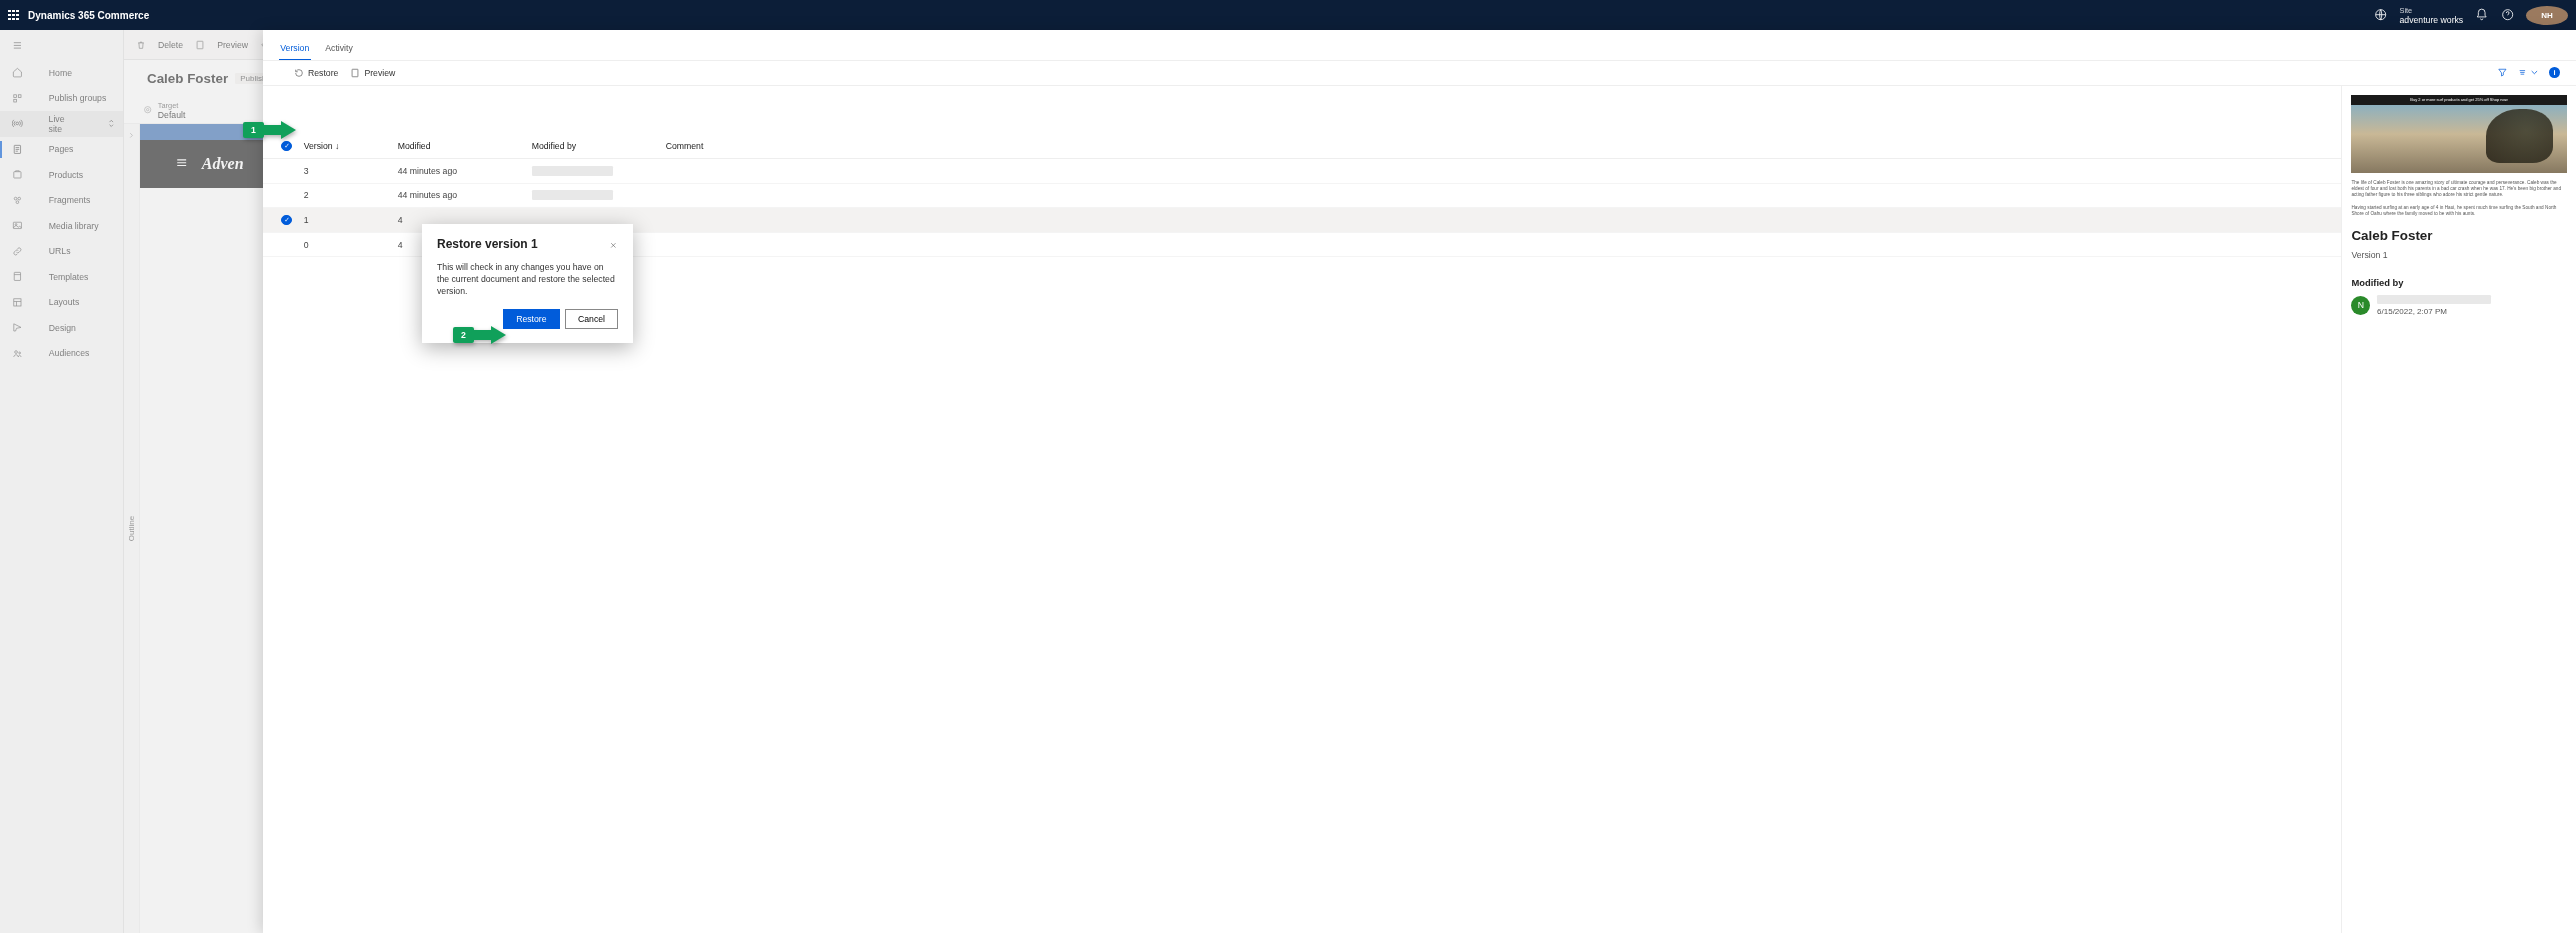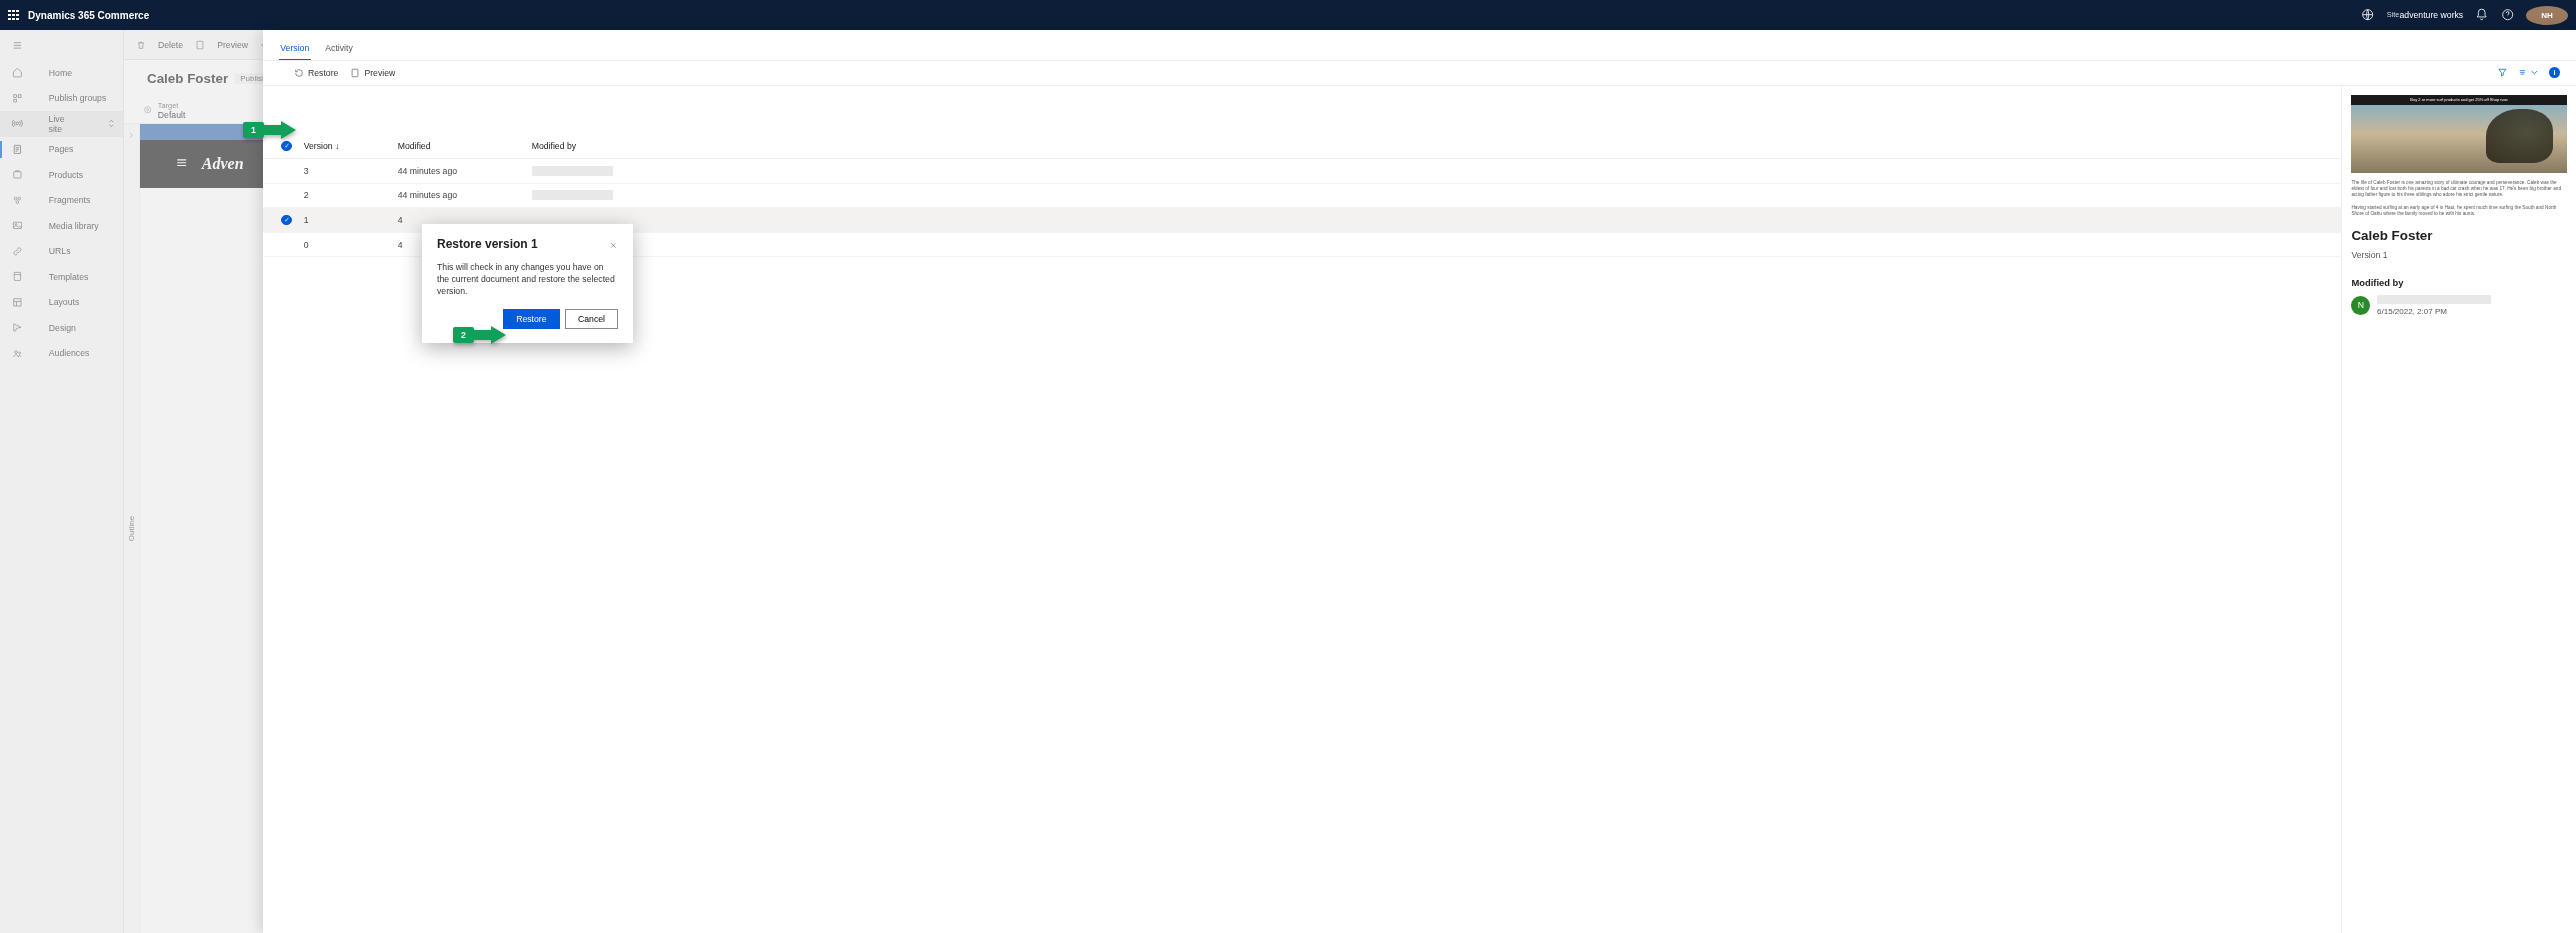--- a/index.html
+++ b/index.html
@@ -5,21 +5,21 @@
     * { margin: 0; padding: 0; box-sizing: border-box; font-family: "Segoe UI", -apple-system, sans-serif; }
     body { background: #f3f2f1; overflow: hidden; position: relative; width: 100vw; height: 100vh; }
     
     
     .topbar { background: #0c1e38; height: 30px; display: flex; align-items: center; color: #fff; padding: 0 8px; justify-content: space-between; }
     .topbar-left { display: flex; align-items: center; gap: 9.4px; }
     .waffle { display: grid; grid-template-columns: repeat(3, 2.7px); grid-template-rows: repeat(3, 2.7px); gap: 1.3px; cursor: pointer; }
     .waffle span { background: #fff; width: 2.7px; height: 2.7px; }
     .app-name { font-size: 10px; font-weight: 600; }
     .topbar-right { display: flex; align-items: center; gap: 12px; }
-    .site-block { display: flex; flex-direction: row; font-size: 8.7px; cursor: pointer; }
+    .site-block { display: flex; flex-direction: column; font-size: 8.7px; cursor: pointer; }
     .site-label { font-size: 7.4px; opacity: 0.8; }
     .avatar { width: 42px; height: 19px; border-radius: 50%; background: #9b7a5f; color: #fff; display: flex; align-items: center; justify-content: center; font-size: 8px; font-weight: 600; cursor: pointer; }
     .topiconbtn { width: 13.4px; height: 13.4px; display: flex; align-items: center; justify-content: center; cursor: pointer; }
     .topiconbtn svg { stroke: #fff; fill: none; }
     
     
     .underlayer { position: absolute; top: 30px; left: 0; right: 0; bottom: 0; filter: brightness(0.95); }
     .overlay-dim { position: absolute; inset: 0; background: rgba(255,255,255,0.4); }
     
     
@@ -345,20 +345,21 @@
   </div>
   <div class="panel-body">
     <div class="table-area">
       <div class="table-head">
         <div class="checkcell">
             <div class="check-circle"></div>
           </div>
         <div><span>Version</span> <span>↓</span></div>
         <div>Modified</div>
         <div>Modified by</div>
+        <div>Comment</div>
       </div>
       <div class="table-row">
         <div class="checkcell"></div>
           <div>3</div>
           <div>44 minutes ago</div>
           <div>
             <div class="redacted"></div>
           </div>
           <div></div>
       </div>

